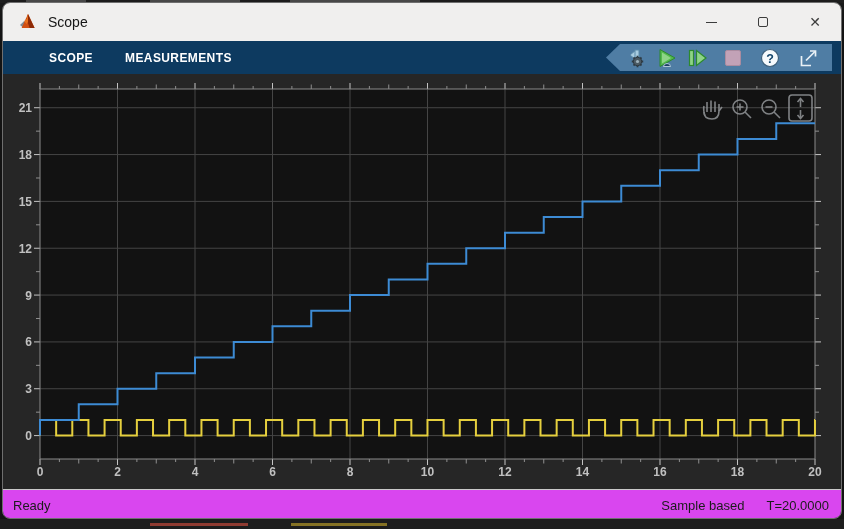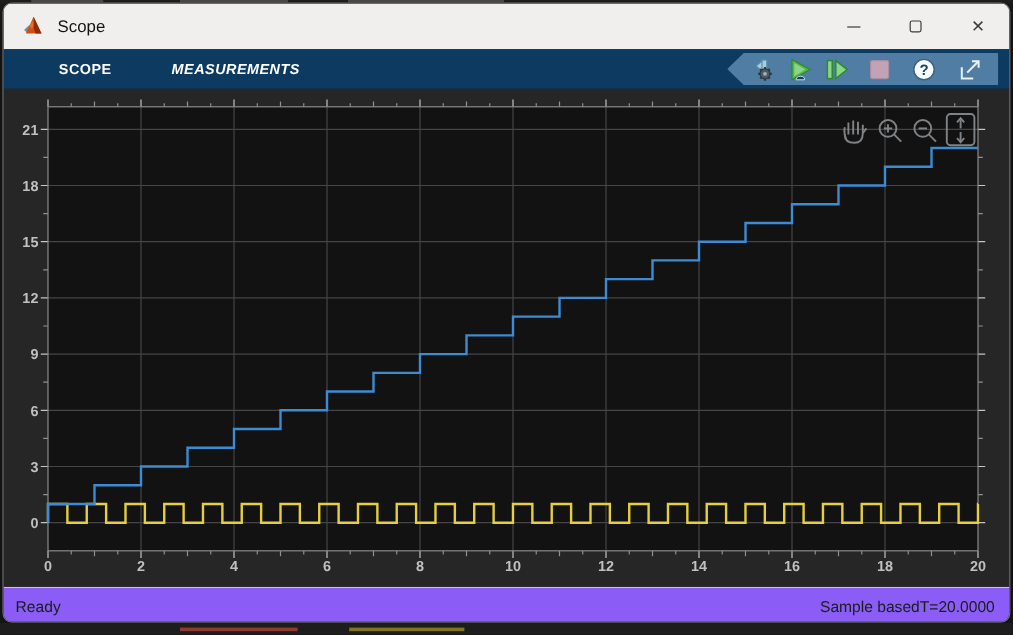--- a/index.html
+++ b/index.html
@@ -24,38 +24,38 @@
   .titlebar .title { margin-left:10px; font-size:14px; color:#151515; }
   .win-controls { margin-left:auto; display:flex; height:100%; }
   .win-btn { width:52px; height:100%; display:flex; align-items:center; justify-content:center; color:#3c3c3c; cursor:default; }
   .glyph-min { width:11px; height:1px; background:#3c3c3c; }
   .glyph-max { width:10px; height:10px; border:1.2px solid #3c3c3c; border-radius:2px; }
   .glyph-close { font-size:14px; line-height:1; }
 
   .tabbar { height:33px; background:#0d3a60; display:flex; align-items:center; position:relative; flex:0 0 auto; }
   .tab { color:#ffffff; font-size:12px; font-weight:bold; letter-spacing:.4px; cursor:default; }
   .tab-scope { margin-left:46px; }
-  .tab-measure { margin-left:50px;font-style:italic; }
+  .tab-measure { margin-left:32px; }
 
   .toolband { position:absolute; right:9px; top:3px; height:27px; width:226px; background:#4f7da4;
               clip-path:polygon(0 50%, 14px 0, 100% 0, 100% 100%, 14px 100%);
               display:flex; align-items:center; padding-left:20px; }
   .tool-icon { width:22px; height:22px; display:flex; align-items:center; justify-content:center; margin-right:8px; cursor:default; }
   .tool-icon svg { display:block; }
   .tool-sep { width:1px; height:21px; background:#85a8c4; margin:0 7px 0 4px; }
   .mr-lg { margin-right:16px; }
 
   .content { height:415px; background:#262626; position:relative; flex:0 0 auto; }
   .content svg { display:block; }
   .plot-label { font-size:12px; font-weight:bold; fill:#c0c0c0; }
 
-  .statusbar { height:31px; background:#8b5cf6; border-top:1px solid #c9c9c9; display:flex; align-items:center;
+  .statusbar { height:31px; background:#d946ef; border-top:1px solid #c9c9c9; display:flex; align-items:center;
                font-size:13px; color:#1c1c1c; padding:0 10px; flex:0 0 auto; }
   .status-right { margin-left:auto; display:flex; align-items:center;justify-content:center; }
-  .status-time { margin-right:2px; }
+  .status-time { margin-left:22px; margin-right:2px; }
 </style>
 </head>
 <body>
 
 <div class="screen">
 
   <div class="bg-top-strip">
     <div class="frag" style="left:26px;width:60px;"></div>
     <div class="frag" style="left:150px;width:90px;"></div>
     <div class="frag" style="left:290px;width:130px;"></div>

